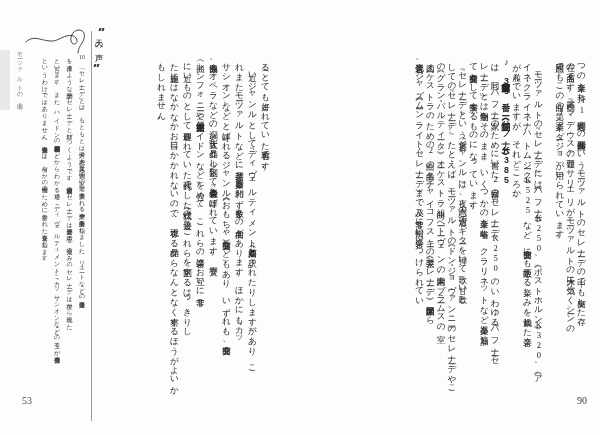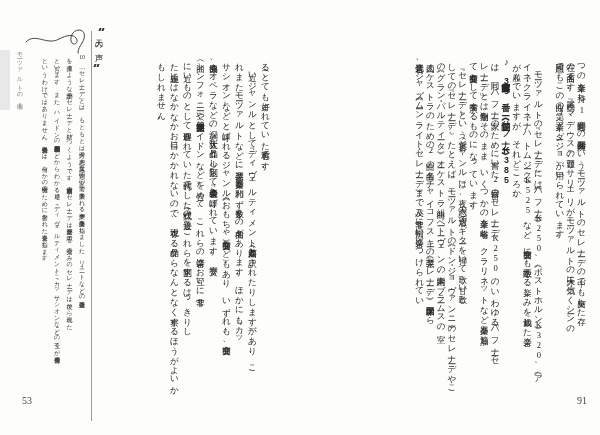--- a/index.html
+++ b/index.html
@@ -60,21 +60,21 @@
         <div class="vcol headline">♪　交響曲第35番　ニ長調《ハフナー》K385</div>
         <div class="vcol">は、同じハフナー家のために書いた2番目のセレナーデ（K250のいわゆる「ハフナー・セ</div>
         <div class="vcol">レナーデ」とは別物）をそのまま、いくつかの楽章を省略し、クラリネットなど楽器を追加し</div>
         <div class="vcol">て交響曲として演奏するものになっています。</div>
         <div class="vcol">　『セレナーデ』という言葉（ジャンル）は、夜、恋人の窓辺でギターを弾いて歌う甘い歌と</div>
         <div class="vcol">しての『セレナーデ』、たとえば、モーツァルトの《ドン・ジョヴァンニ》のセレナーデやこ</div>
         <div class="vcol">の《グラン・パルティータ》、オーケストラ組曲、ベートーヴェンの室内楽、ブラームスの室</div>
         <div class="vcol">内オーケストラのための2曲の名曲、チャイコフスキーの《弦楽セレナーデ》、国民楽派から</div>
         <div class="vcol">近代音楽、ジャズ《ムーンライト・セレナーデ》まで及ぶ非常に幅広い音楽につけられてい</div>
       </div>
-    <div class="pagenum pn-right">91</div>
+    <div class="pagenum pn-right">90</div>
   </div>
 
   <div>
     <div id="left-body" class="vtext left-body">
         <div class="vcol">る（とても好まれていた）名称です。</div>
         <div class="vcol">　近いジャンルとして『ディヴェルティメント』（『嬉遊曲』と訳されたりします）があり、こ</div>
         <div class="vcol">れまたモーツァルトなどに弦楽器、管楽器を問わず数多くの名曲があります。ほかにも『カッ</div>
         <div class="vcol">サシオン』などと呼ばれるジャンル（《おもちゃ交響曲》など）もあり、いずれも、交響曲、</div>
         <div class="vcol">協奏曲、オペラなどの深刻、壮大な作品と少し区別して『機会音楽』と呼ばれています。交響</div>
         <div class="vcol">曲（シンフォニー）や弦楽四重奏曲（ハイドンなど）を含めて、これらの音楽はお互いに非常</div>

